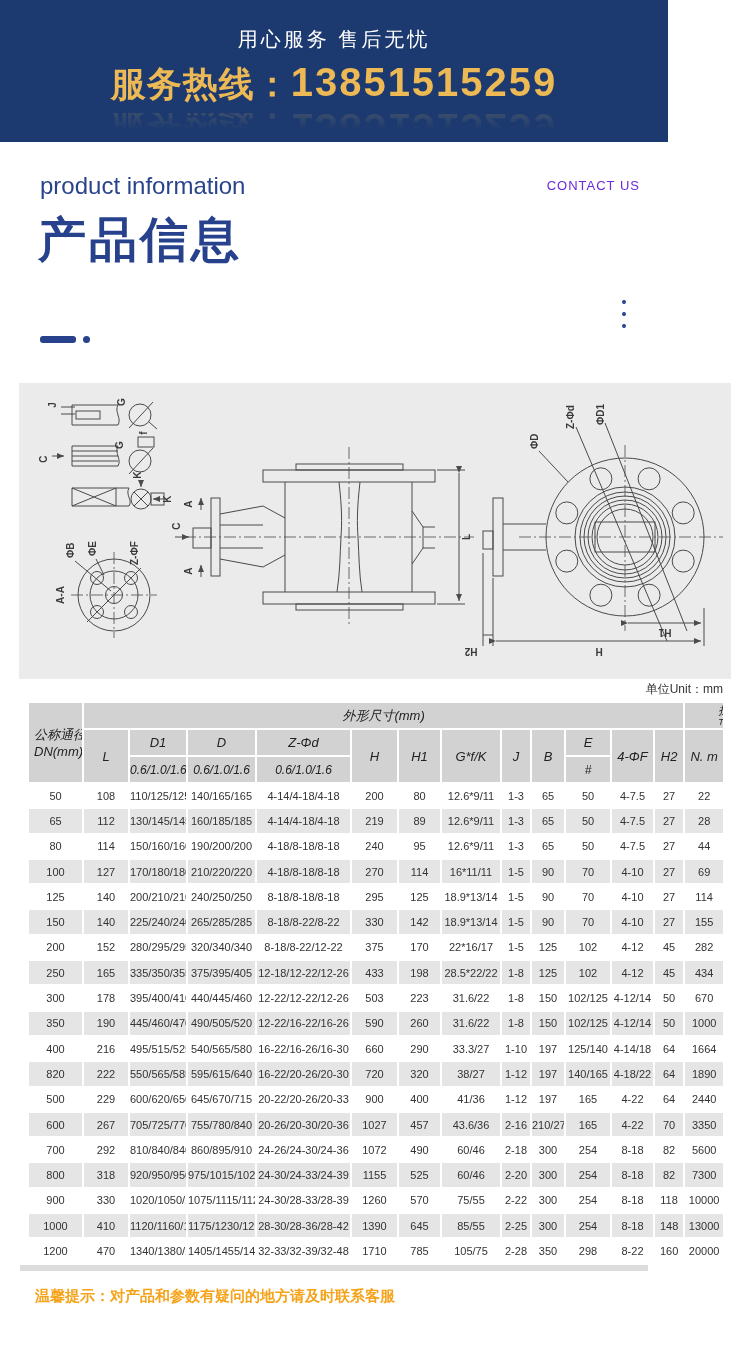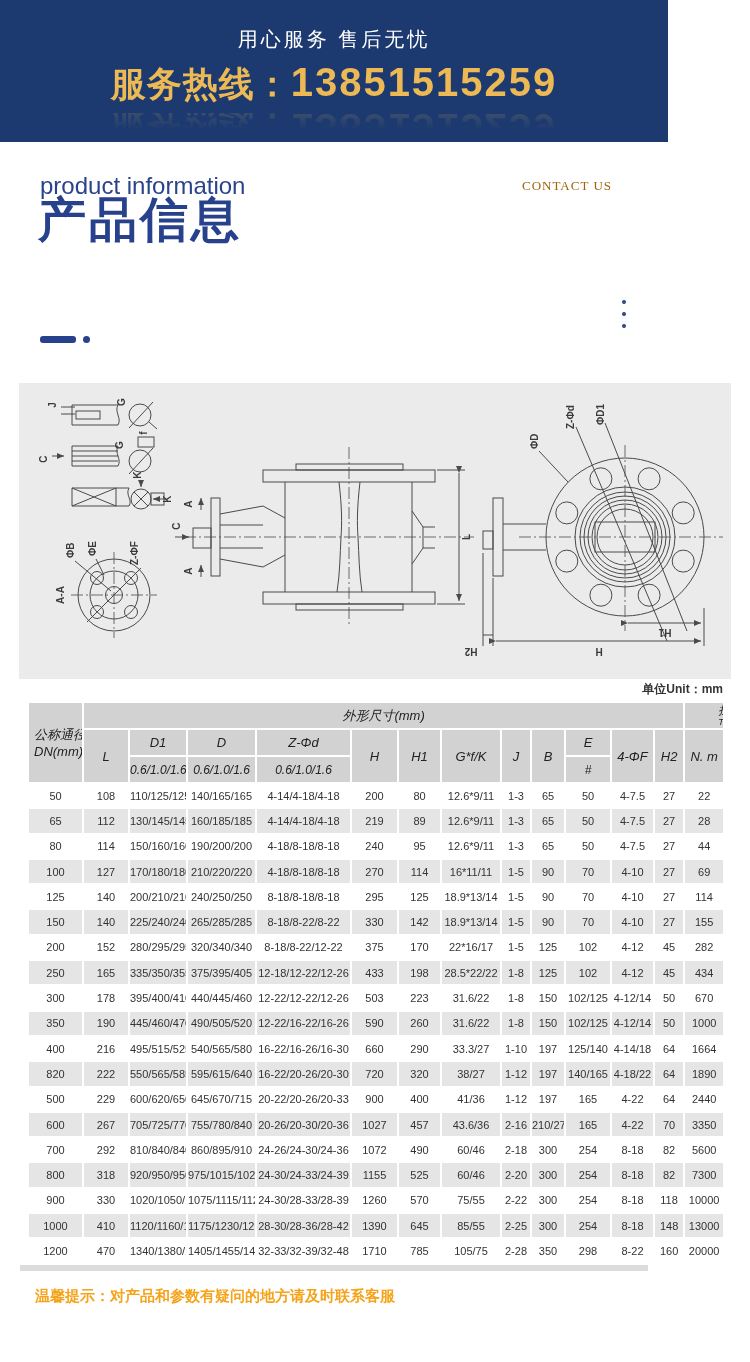--- a/index.html
+++ b/index.html
@@ -12,34 +12,34 @@
   .hotline{margin-top:8px;font-size:35px;font-weight:bold;color:#ecb954;letter-spacing:1px;line-height:42px;white-space:nowrap;}
   .hotline .num{font-size:40px;letter-spacing:2px;}
   .reflection{height:20px;overflow:hidden;opacity:.16;
     -webkit-mask-image:linear-gradient(to bottom,rgba(0,0,0,.9),transparent 85%);
     mask-image:linear-gradient(to bottom,rgba(0,0,0,.9),transparent 85%);}
   .reflection .inner{transform:scaleY(-1);margin-top:-8px;}
 
   
   .intro{position:relative;height:241px;background:#fff;}
   .subtitle{position:absolute;left:40px;top:30px;font-size:24px;color:#2a448c;}
-  .contact{position:absolute;right:56px;top:36px;font-size:13px;letter-spacing:1px;color:#a16207;text-decoration:none;cursor:pointer;font-family:Liberation Serif, serif;}
-  .title{position:absolute;left:38px;top:46px;margin:0;font-size:48px;font-weight:900;letter-spacing:3px;color:#27418c;}
+  .contact{position:absolute;right:28px;top:36px;font-size:13px;letter-spacing:1px;color:#6d28d9;text-decoration:none;cursor:pointer;}
+  .title{position:absolute;left:38px;top:66px;margin:0;font-size:48px;font-weight:900;letter-spacing:3px;color:#27418c;}
   .dash-dot{position:absolute;left:40px;top:188px;}
   .dash-dot .dash{display:inline-block;width:36px;height:7px;border-radius:3px;background:#27418c;vertical-align:middle;}
   .dash-dot .dot{display:inline-block;width:7px;height:7px;border-radius:50%;background:#27418c;vertical-align:middle;margin-left:7px;}
   .side-dots{position:absolute;right:42px;top:150px;}
   .side-dots i{display:block;width:4px;height:4px;border-radius:50%;background:#27418c;margin:8px 0;}
 
   
   .drawing{margin:0 19px;width:712px;height:296px;background:#ebebeb;}
   .drawing svg text{font-size:10px;font-weight:bold;fill:#3a3a3a;font-family:"Liberation Sans","DejaVu Sans",sans-serif;}
 
   
-  .unit-note{width:723px;text-align:right;font-size:12px;color:#333;margin:2px 0 3px 0;font-weight:bold;}
+  .unit-note{width:723px;text-align:right;font-size:12px;color:#333;margin:2px 0 3px 0;}
   .table-wrap{margin:0 27px;}
   table{border-collapse:collapse;table-layout:fixed;width:696px;font-size:11px;}
   th,td{border:2px solid #fff;text-align:center;padding:0;overflow:hidden;white-space:nowrap;}
   thead th{background:#d2d2d2;font-weight:normal;font-size:13px;height:25px;color:#222;font-style:italic;}
   thead th.sub{font-size:12px;}
   th.dn{text-align:left;padding-left:5px;font-size:13px;line-height:17px;}
   th.torque{line-height:12px;padding-left:33px;}
   th.torque .cn{display:block;font-size:12px;}
   th.torque .en{display:block;font-size:9px;}
   tbody td{height:23.3px;background:#fff;color:#333;}

